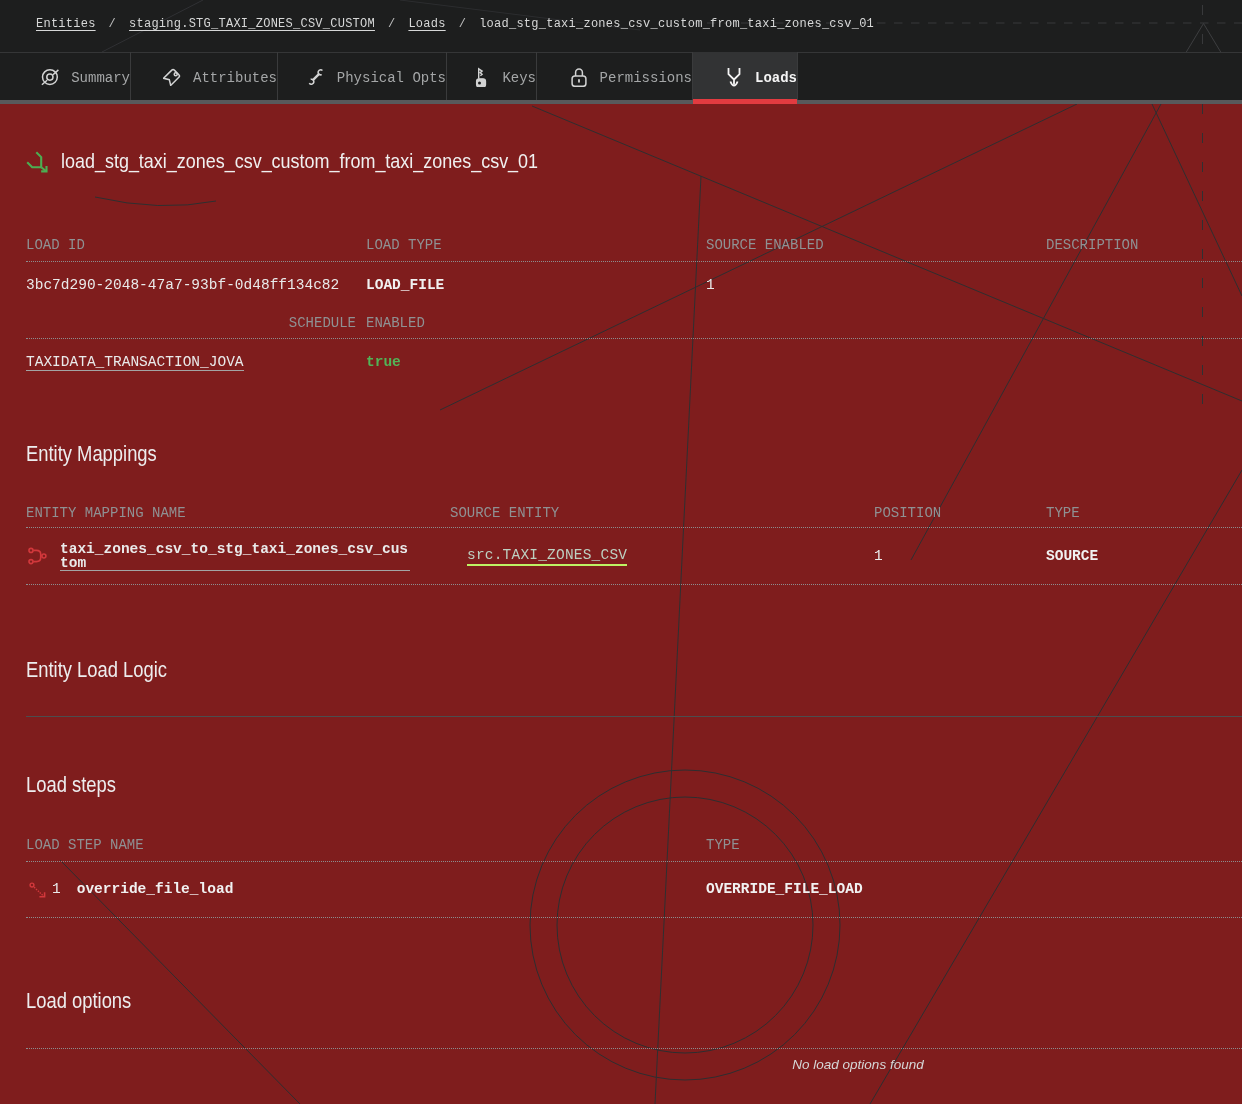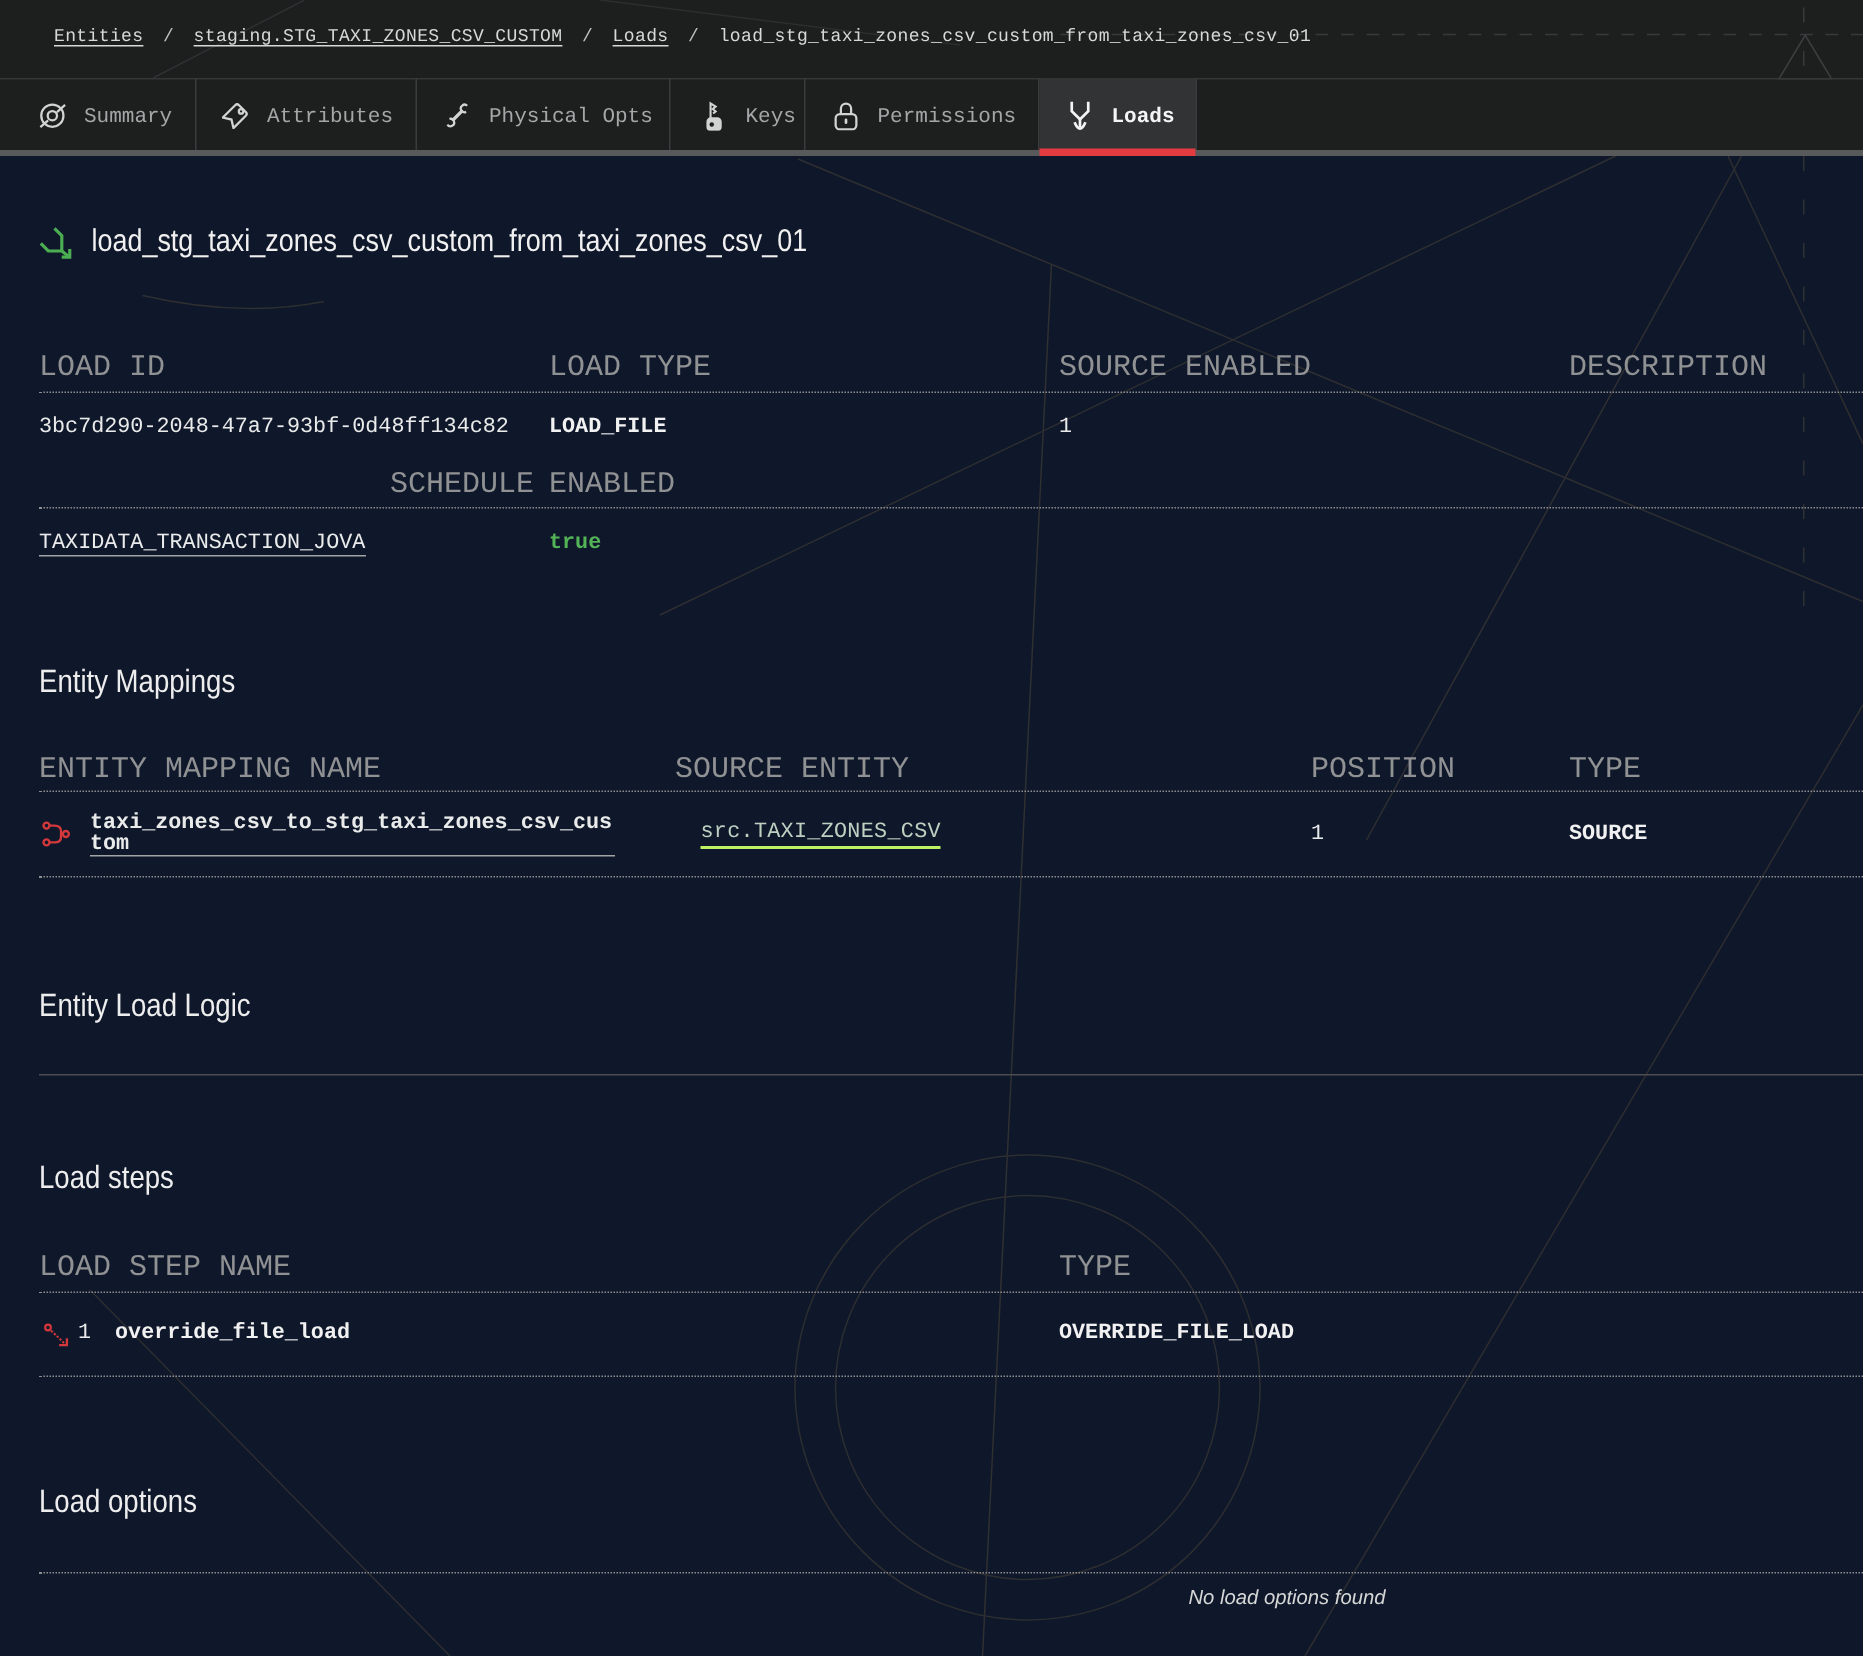--- a/index.html
+++ b/index.html
@@ -1,43 +1,43 @@
 <!DOCTYPE html>
 <html><head>
 <meta charset="utf-8">
 <style>
   html,body{margin:0;padding:0;background:#292a2b;}
-  #page{position:relative;width:1242px;height:1104px;overflow:hidden;background:#0f172a;
+  #page{position:relative;width:1242px;height:1104px;overflow:hidden;background:#7f1d1d;
         font-family:"Liberation Mono",monospace;}
   .hdrbg{position:absolute;left:0;top:0;width:1242px;height:104px;background:#1d1e1e;}
   .hdrline{position:absolute;left:0;top:52px;width:1242px;height:1px;background:#353637;z-index:3;}
   #pattern{position:absolute;left:0;top:0;z-index:1;}
   .crumbs{position:absolute;z-index:3;left:0;top:0;width:1242px;height:52px;
           display:flex;align-items:center;padding-left:36px;box-sizing:border-box;
           font-size:12px;letter-spacing:0.25px;color:#d7d8d8;white-space:pre;padding-bottom:4px;}
   .crumbs a{color:#d7d8d8;text-decoration:underline;text-underline-offset:3px;text-decoration-thickness:1px;}
   .crumbs .sep{color:#bdbebe;margin:0 13px;}
   .tabs{position:absolute;z-index:3;left:0;top:52px;width:1242px;height:52px;display:flex;}
   .tabs::after{content:"";position:absolute;left:0;bottom:0;width:1242px;height:4px;background:#58595b;}
-  .tab{box-sizing:border-box;height:52px;display:flex;align-items:center;justify-content:flex-start;
+  .tab{box-sizing:border-box;height:52px;display:flex;align-items:center;justify-content:flex-end;
        color:#a4a6a7;font-size:14px;border-right:1px solid #3a3b3c;position:relative;}
   .tab svg{margin-right:12px;margin-top:-3px;}
   .tab.active{background:#323334;color:#f5f5f5;font-weight:bold;}
   .tab.active::after{content:"";position:absolute;left:0;bottom:0;width:100%;height:5px;background:#e23b40;z-index:4;}
   .content{position:absolute;z-index:2;left:0;top:0;width:1242px;height:1104px;}
   .titlerow{position:absolute;left:25px;top:150px;display:flex;align-items:center;}
   .titlerow svg{margin-right:12px;}
   .title{font-family:"Liberation Sans",sans-serif;font-size:21px;color:#f0f0f0;transform:scaleX(0.855);transform-origin:0 50%;position:relative;top:-1.5px;}
   h2{position:absolute;left:26px;margin:0;font-family:"Liberation Sans",sans-serif;
      font-size:21.5px;font-weight:400;color:#ededee;line-height:24px;transform:scaleX(0.855);transform-origin:0 50%;}
   .tbl{position:absolute;left:26px;width:1664px;}
   .row{display:flex;}
   .cell{box-sizing:border-box;flex:0 0 auto;}
   .hrow{border-bottom:1px dotted #8c8d8f;}
-  .hcell{color:#8f9193;font-size:20px;padding:12px 10px 7px 0;line-height:17px;}
+  .hcell{color:#8f9193;font-size:14px;padding:12px 10px 7px 0;line-height:17px;}
   .vcell{color:#e9eaea;font-size:14.5px;line-height:17px;}
   .b{font-weight:bold;color:#f1f1f1;}
   a.wlink{color:#e9eaea;text-decoration:none;border-bottom:1px solid #a3a4a4;}
   a.glink{color:#bdd0c1;text-decoration:none;border-bottom:2px solid #bef264;letter-spacing:0.2px;margin-left:17px;}
   .green{color:#52b357;font-weight:bold;}
   .hr{position:absolute;left:26px;width:1664px;border-top:1px solid #4c4d4e;}
 </style>
 </head>
 <body>
 <div id="page">

